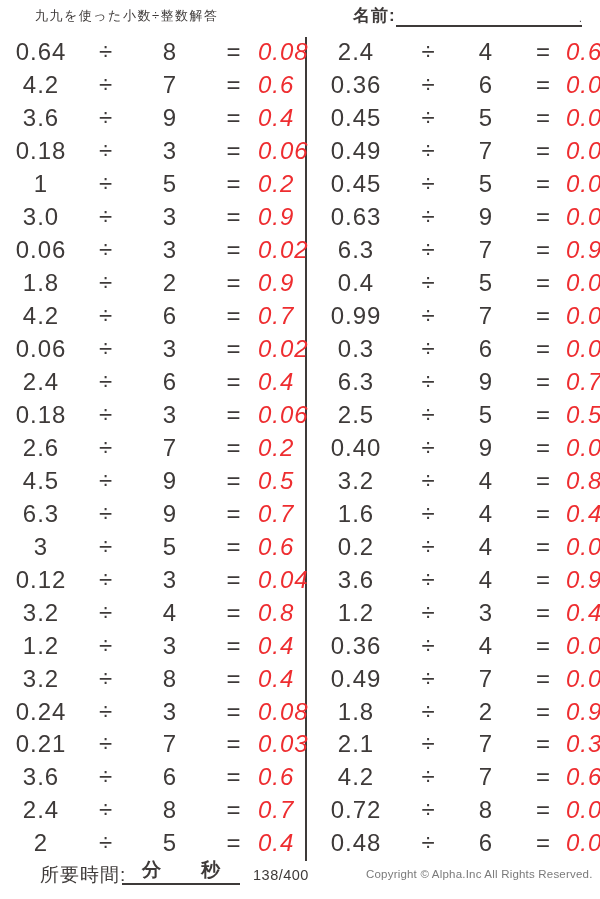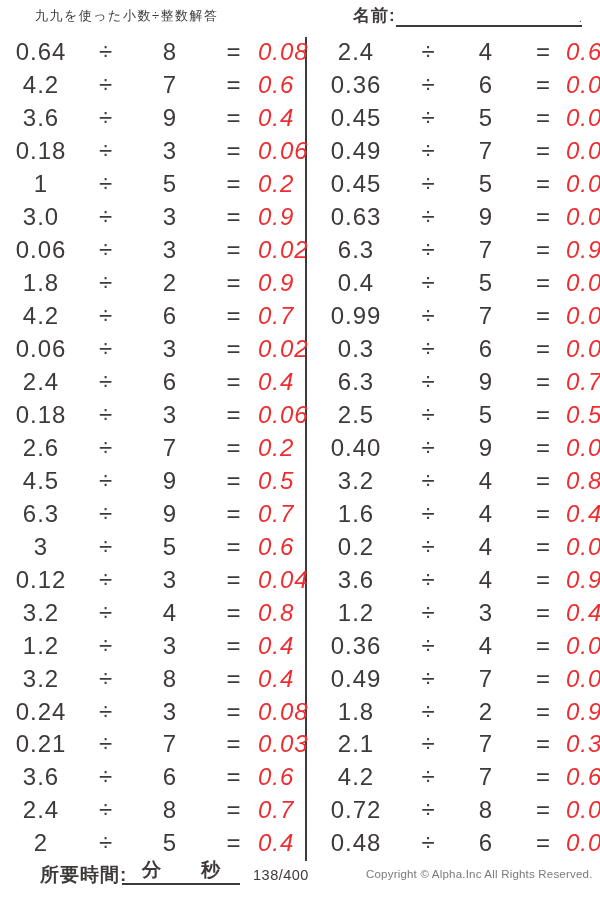--- a/index.html
+++ b/index.html
@@ -47,21 +47,21 @@
   }
   .col-left .row{grid-template-columns:82px 48px 80px 48px 1fr;}
   .col-right .row{grid-template-columns:100px 45px 70px 45px 1fr;}
   .row .dividend,.row .divisor{text-align:center;}
   .row .op,.row .eq{text-align:center;}
   .row .answer{text-align:left;color:var(--answer);font-style:italic;}
   
   .footer{position:absolute;left:0;top:857px;width:600px;height:42px;}
   .time-label{
     position:absolute;left:40px;top:5px;
-    font-size:19px;letter-spacing:1px;font-weight:bold;
+    font-size:19px;letter-spacing:1px;font-weight:normal;
   }
   .time-line{
     position:absolute;left:122px;top:0px;width:118px;height:28px;
     border-bottom:2px solid var(--text);
     display:flex;justify-content:space-around;align-items:flex-end;
     font-size:19px;font-weight:bold;
   }
   .page-indicator{
     position:absolute;left:253px;top:10px;
     font-size:14.5px;letter-spacing:0.5px;

